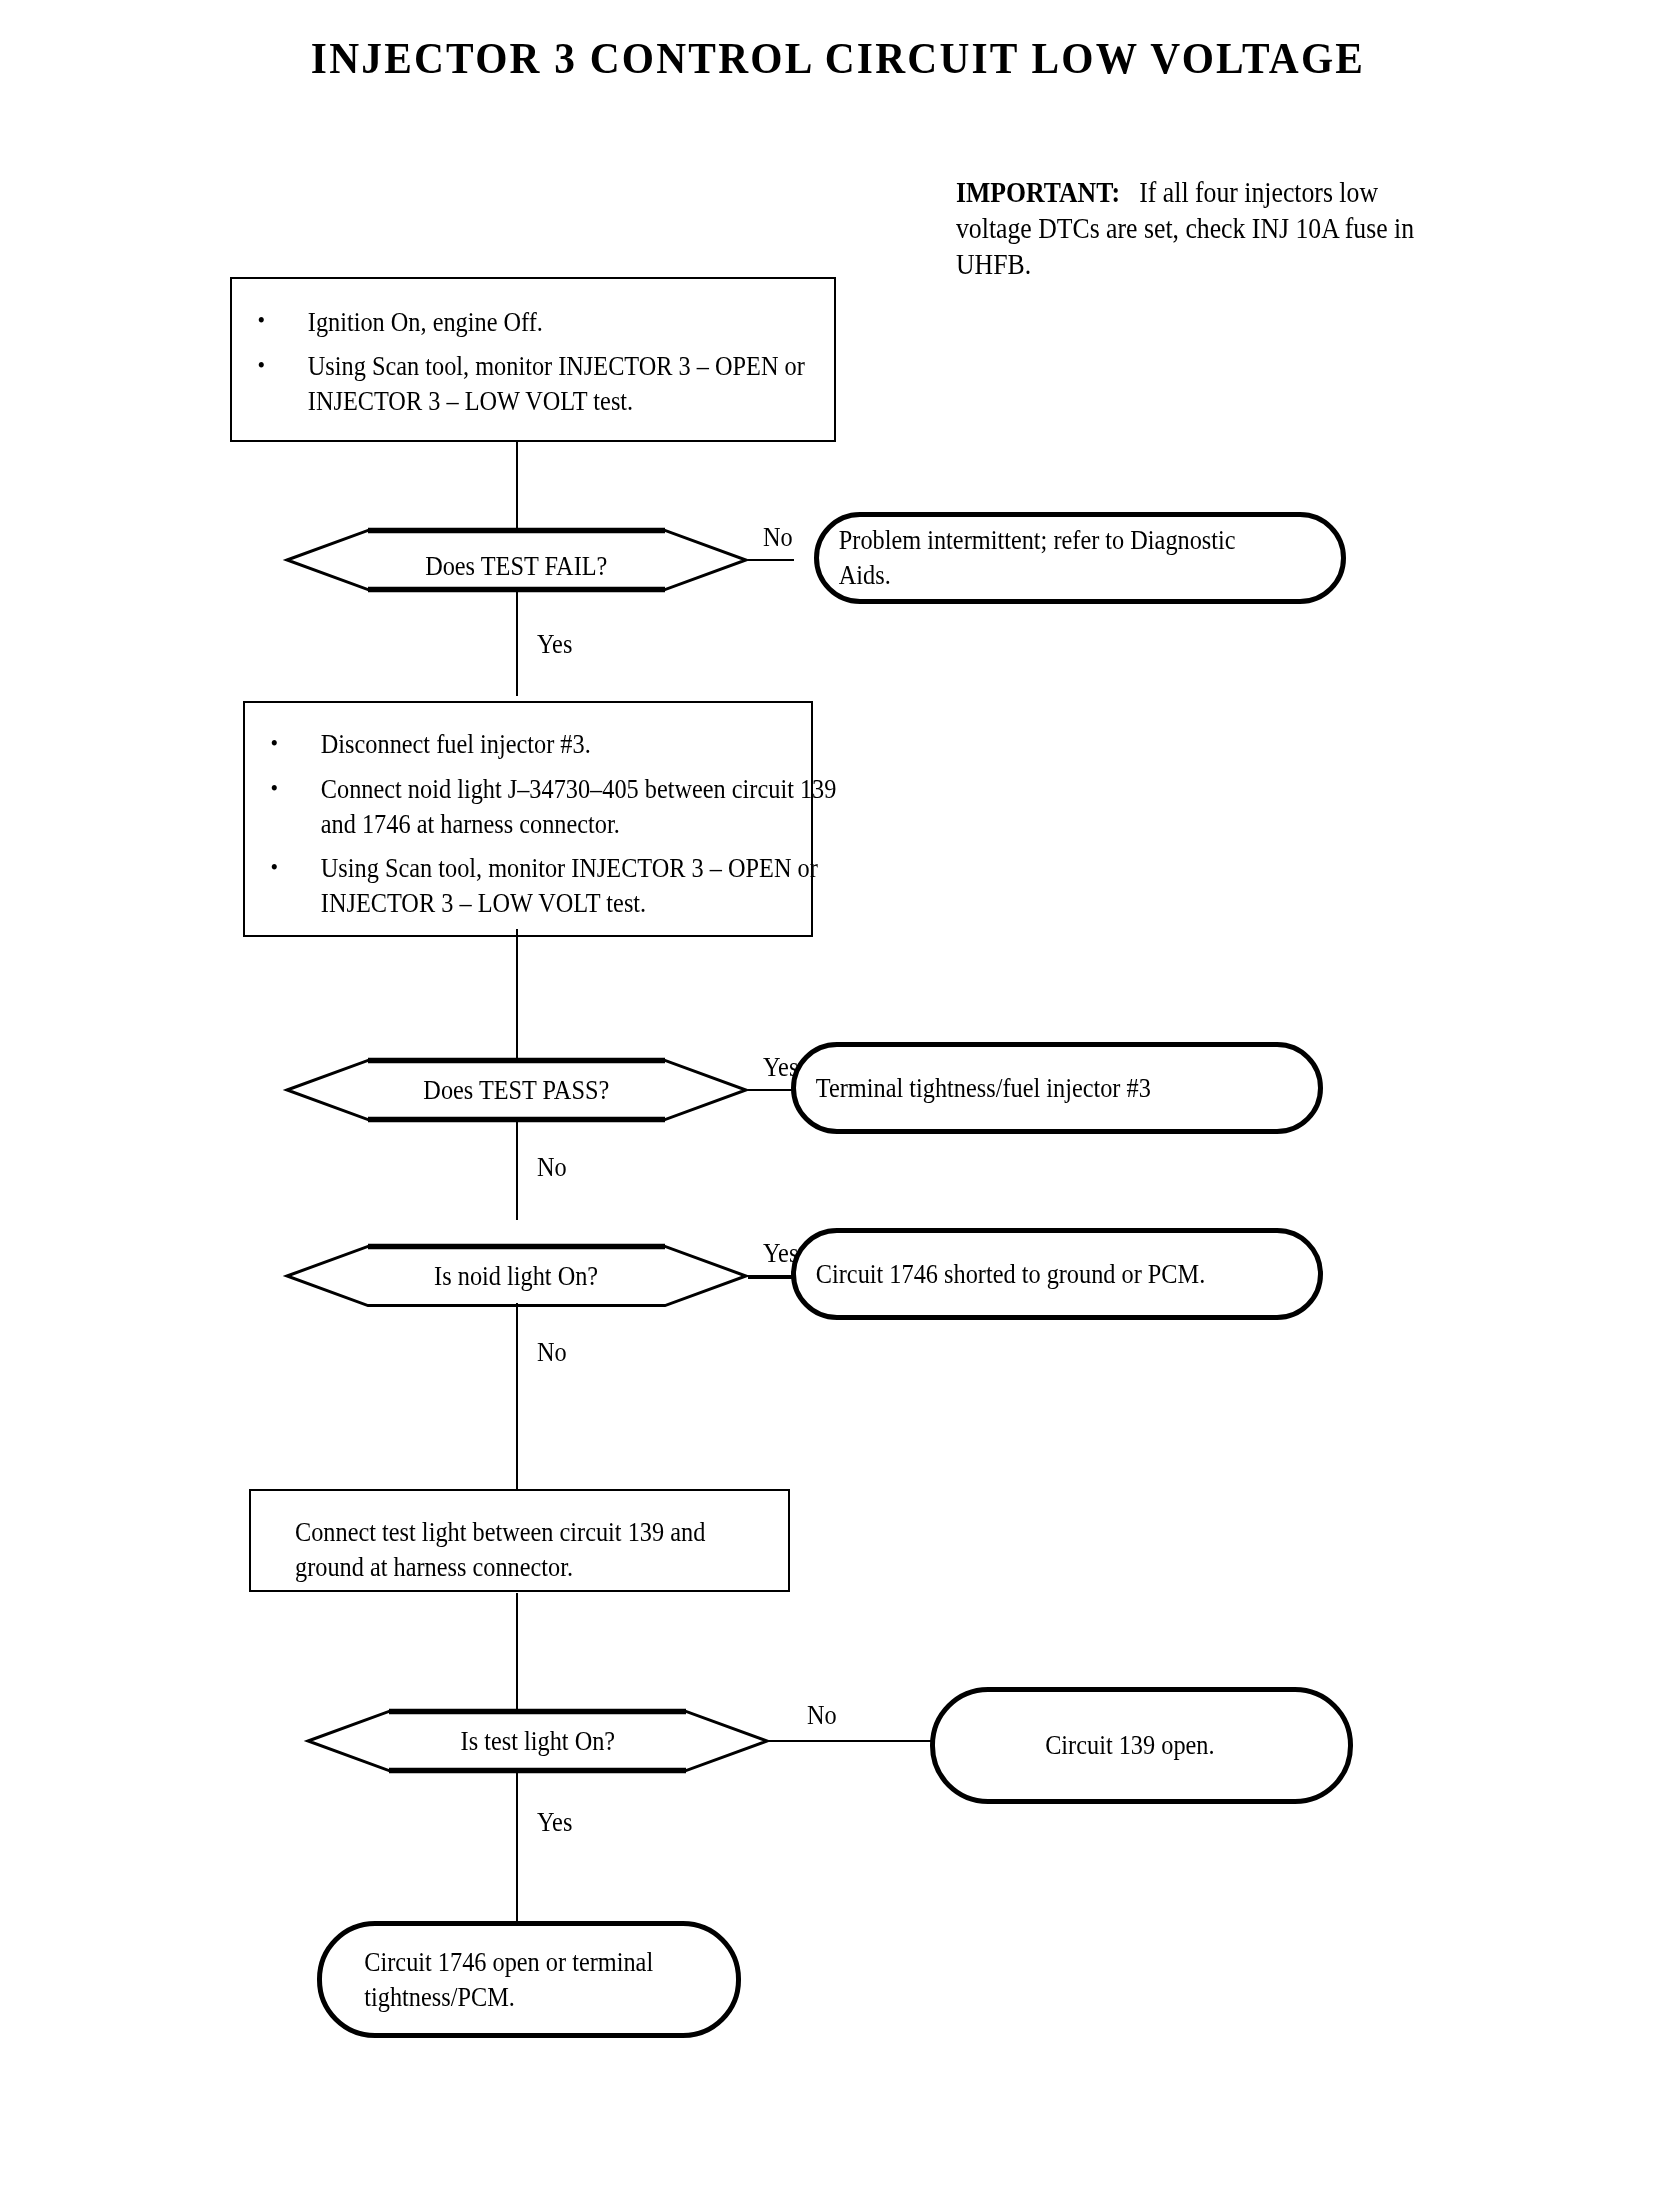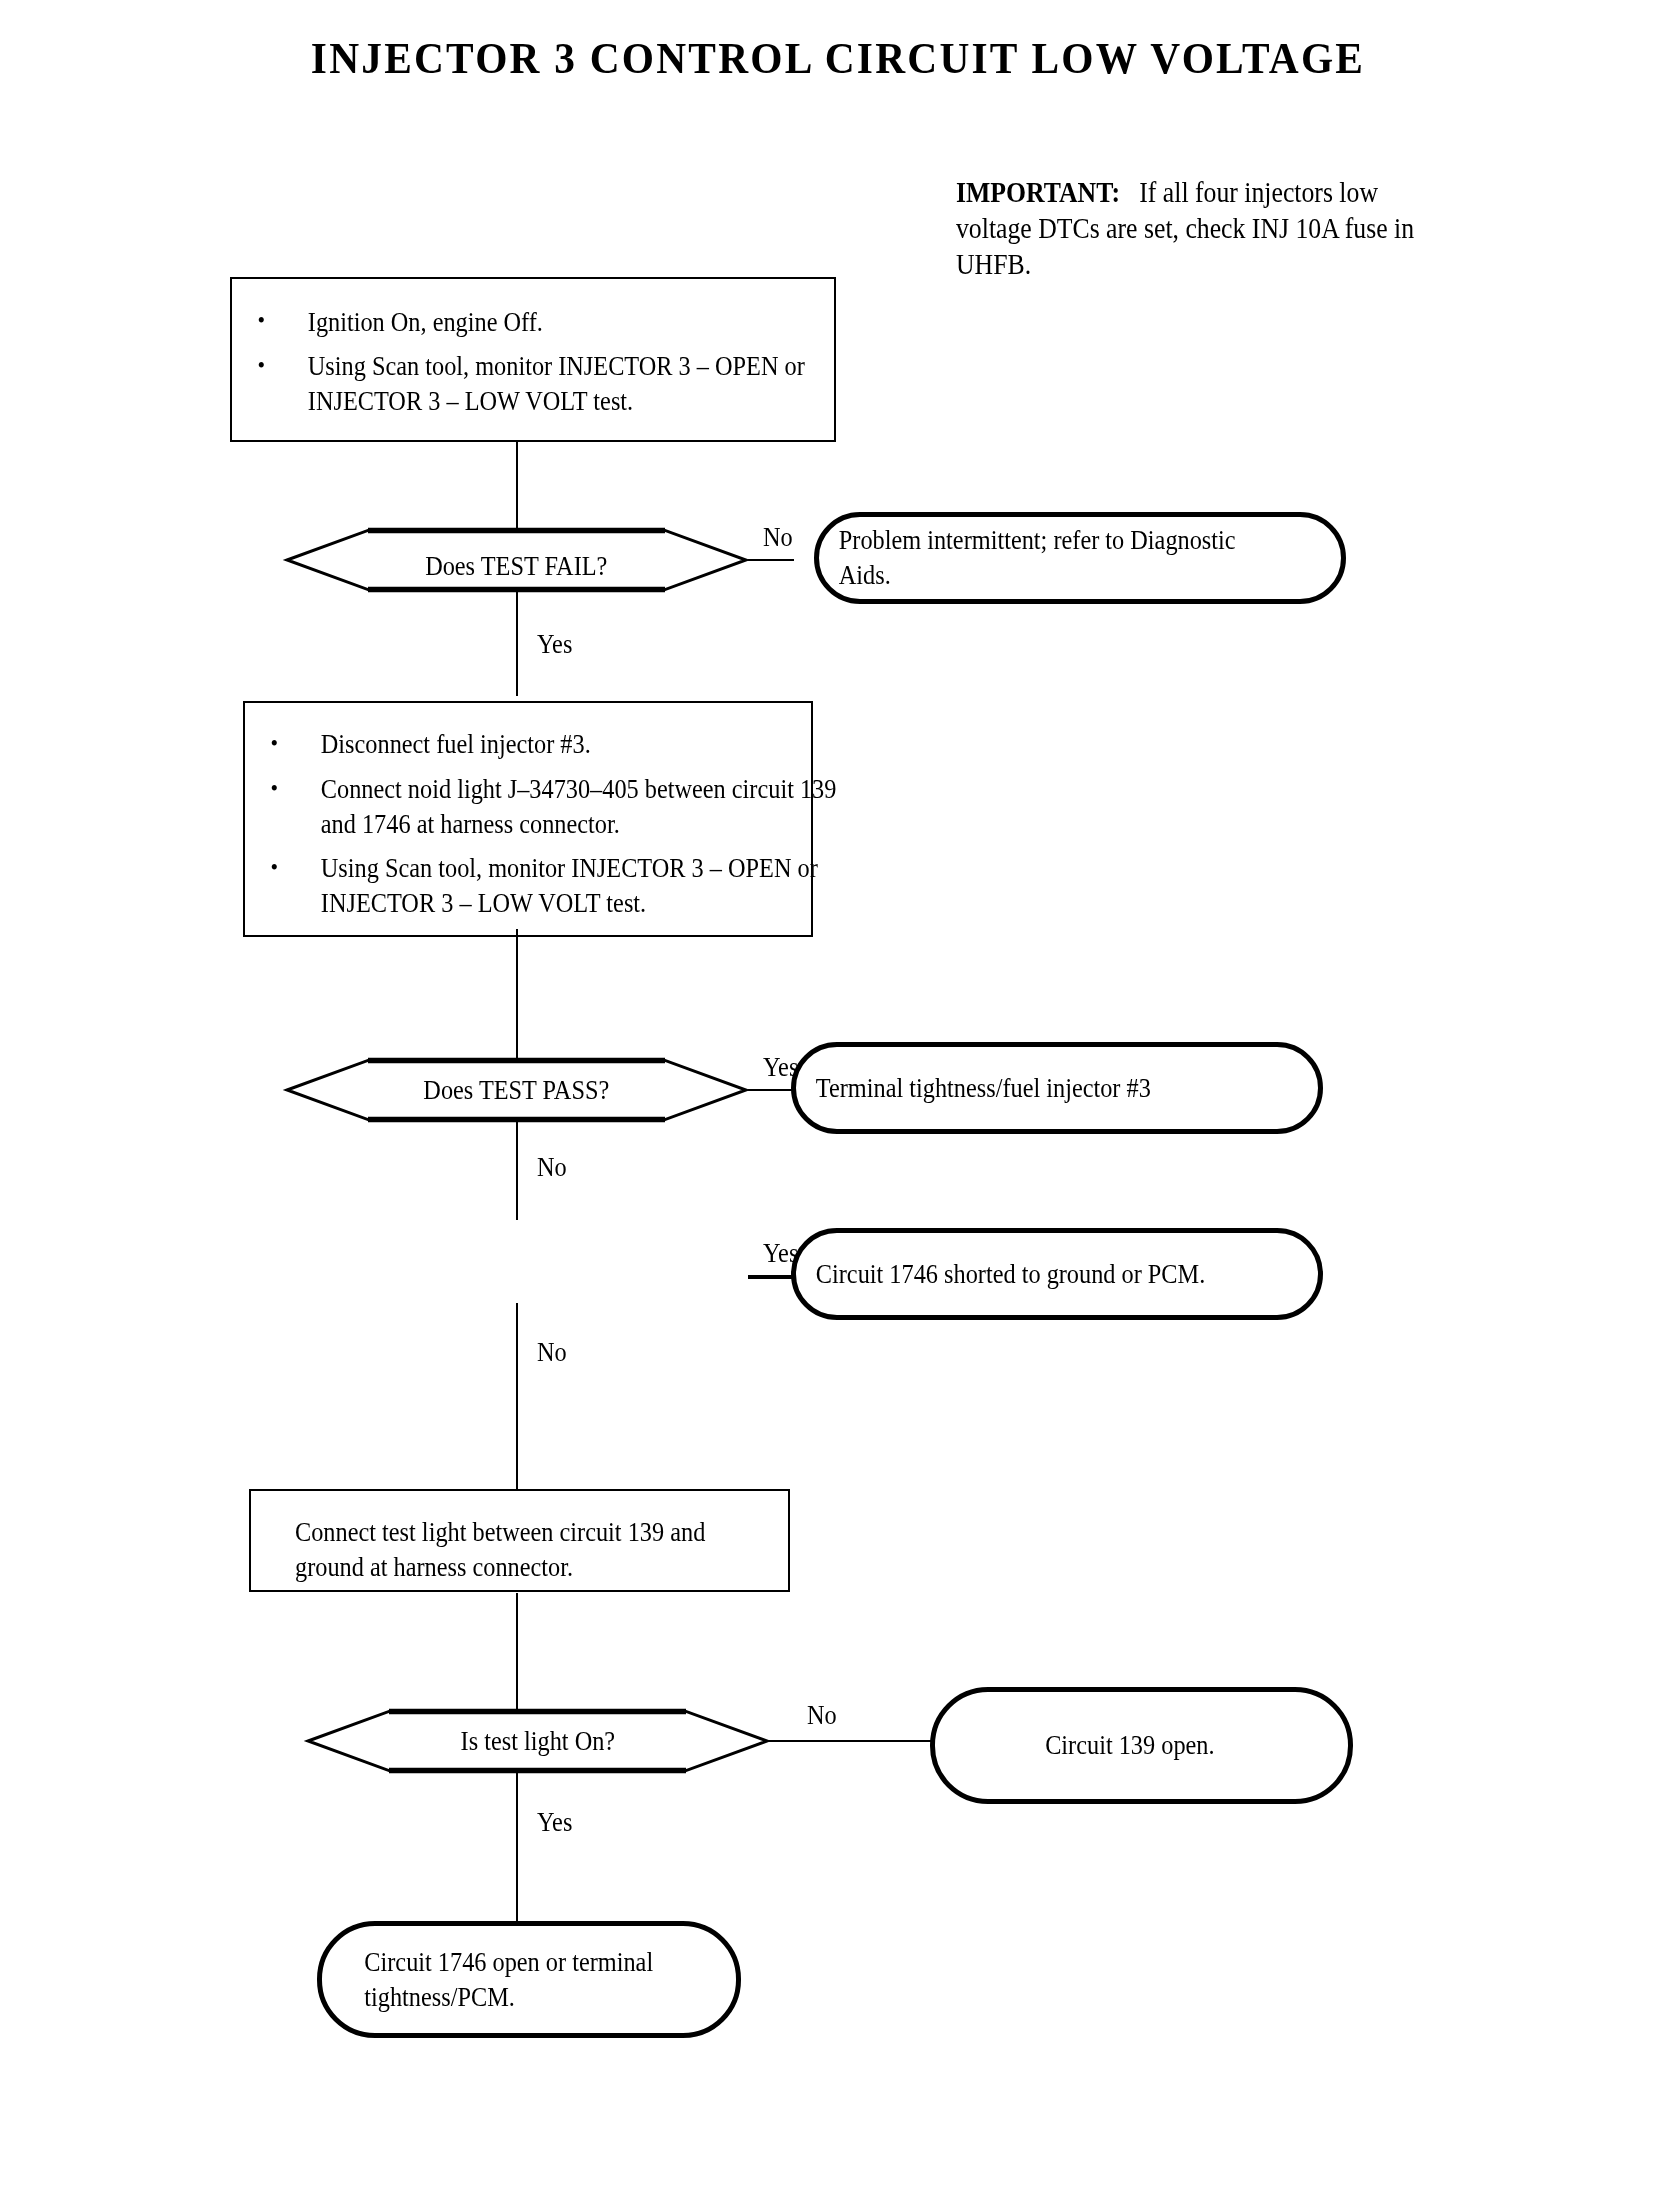--- a/index.html
+++ b/index.html
@@ -222,20 +222,30 @@
   <div class="hline" style="left:748px; top:1089px; width:46px;"></div>
   <div class="branch-label" style="left:763px; top:1052px;">Yes</div>
 
   <div class="terminator" style="left:791px; top:1042px; width:532px; height:92px; border-radius:46px;align-items:center;">
     <div class="term-text">Terminal tightness/fuel injector #3</div>
   </div>
 
   <div class="vline" style="left:516px; top:1117px; height:103px;"></div>
   <div class="branch-label" style="left:537px; top:1152px;">No</div>
 
+  <div class="decision" style="left:283px; top:1244px; width:467px; height:64px;">
+    <svg width="467" height="64" viewBox="0 0 768 106">
+      <polygon points="4,53 138,4 630,4 764,53 630,102 138,102" fill="#ffffff" stroke="#000000" stroke-width="5"></polygon>
+      <line x1="138" y1="4" x2="630" y2="4" stroke="#000000" stroke-width="9"></line>
+      <line x1="138" y1="102" x2="630" y2="102" stroke="#000000" stroke-width="5"></line>
+    </svg>
+    <div class="dec-label">
+      <span>Is noid light On?</span>
+    </div>
+  </div>
 
   <div class="hline" style="left:748px; top:1275px; width:46px; height:4.3px;"></div>
   <div class="branch-label" style="left:763px; top:1238px;">Yes</div>
 
   <div class="terminator" style="left:791px; top:1228px; width:532px; height:92px; border-radius:46px;">
     <div class="term-text">Circuit 1746 shorted to ground or PCM.</div>
   </div>
 
   <div class="vline" style="left:516px; top:1303px; height:188px;"></div>
   <div class="branch-label" style="left:537px; top:1337px;">No</div>

